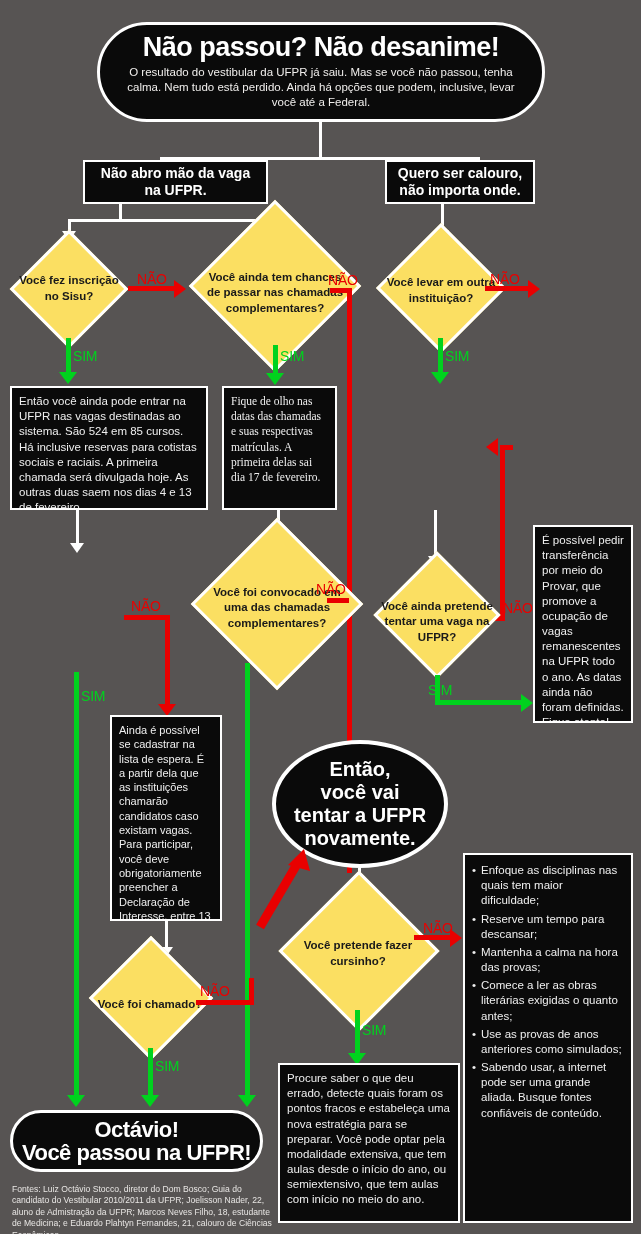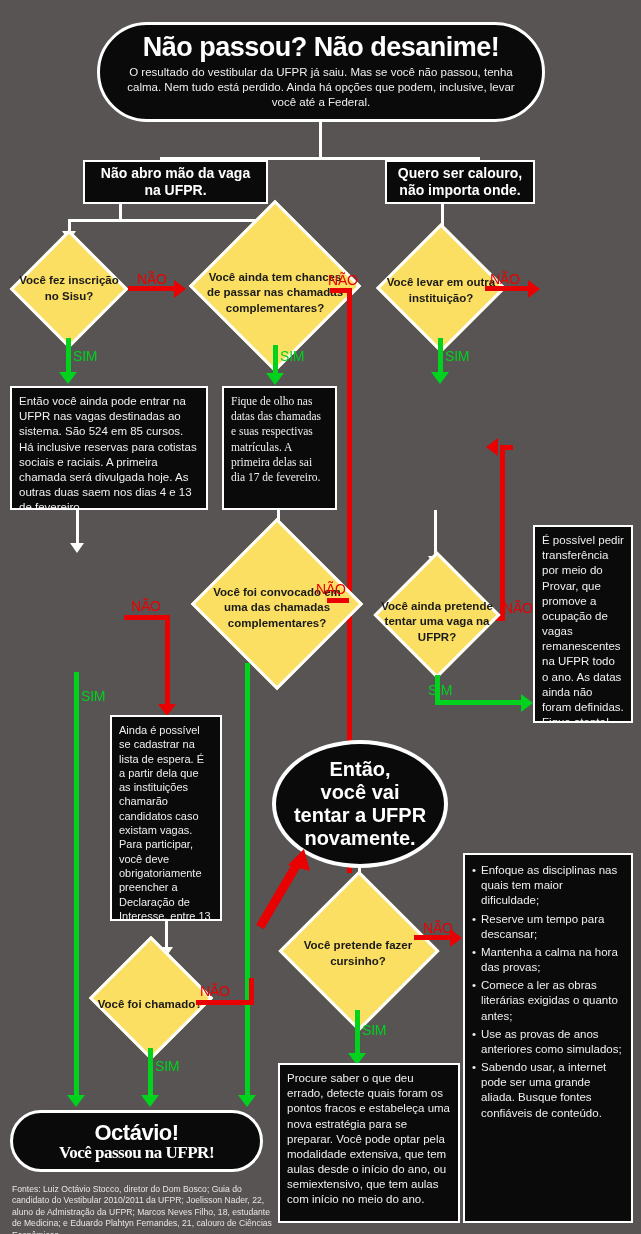--- a/index.html
+++ b/index.html
@@ -309,18 +309,18 @@
       <li>Reserve um tempo para descansar;</li>
       <li>Mantenha a calma na hora das provas;</li>
       <li>Comece a ler as obras literárias exigidas o quanto antes;</li>
       <li>Use as provas de anos anteriores como simulados;</li>
       <li>Sabendo usar, a internet pode ser uma grande aliada. Busque fontes confiáveis de conteúdo.</li>
     </ul>
   </div>
 
   <div class="node pill" style="left:10px; top:1110px; width:253px; height:62px; border-radius:34px;">
     <div class="ttl" style="font-size:22px;">Octávio!</div>
-    <div class="ttl" style="font-size:17px;font-family:Liberation Serif, serif;">Você passou na UFPR!</div>
+    <div class="ttl" style="font-size:22px;">Você passou na UFPR!</div>
   </div>
 
   <div class="credits" style="left:12px; top:1184px; width:262px;">Fontes: Luiz Octávio Stocco, diretor do Dom Bosco; Guia do candidato do Vestibular 2010/2011 da UFPR; Joelisson Nader, 22, aluno de Admistração da UFPR; Marcos Neves Filho, 18, estudante de Medicina; e Eduardo Plahtyn Fernandes, 21, calouro de Ciências Econômicas.</div>
 
 </div>
 
 </body></html>

